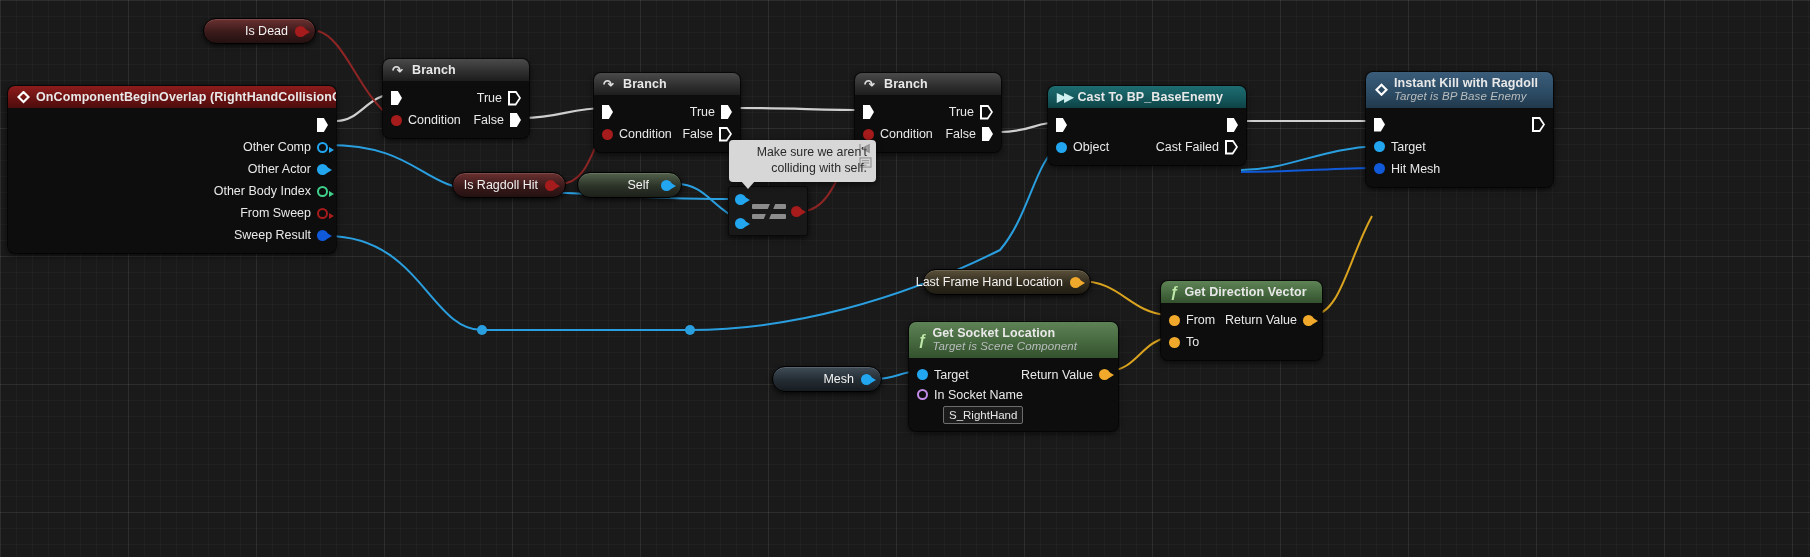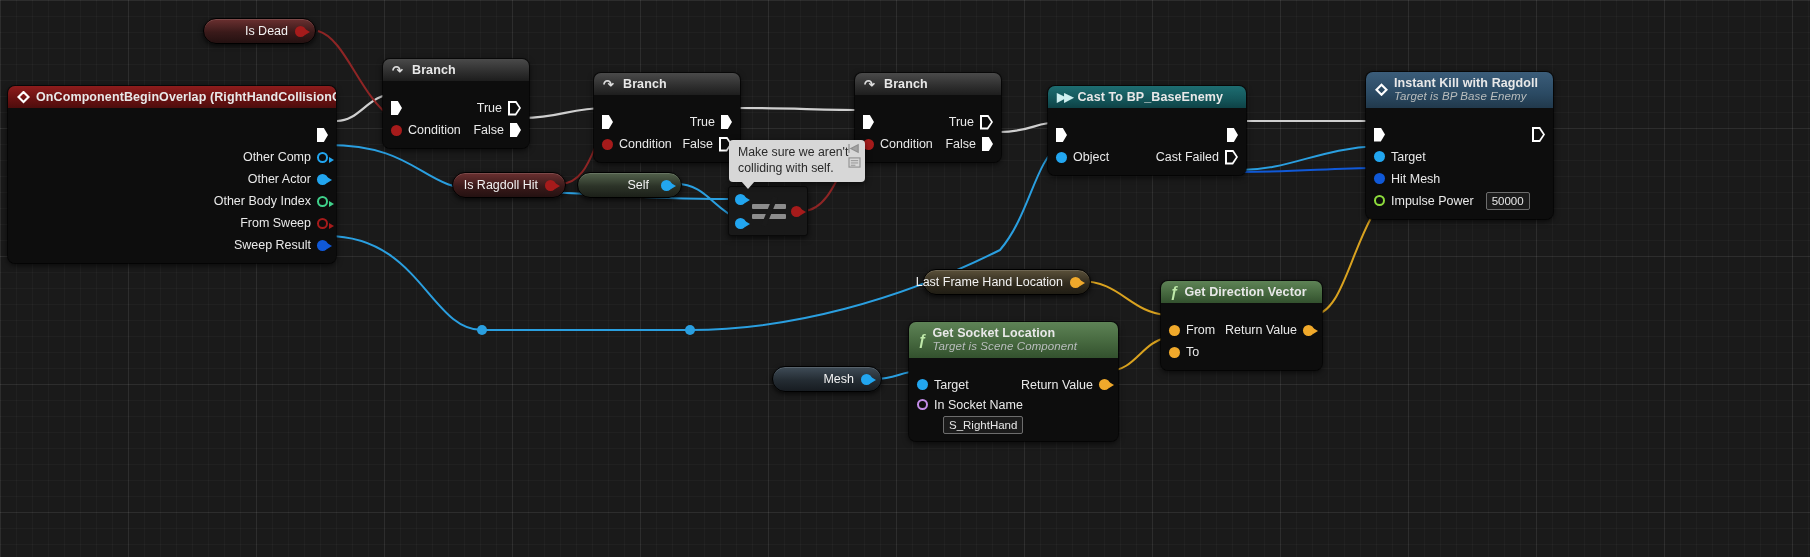--- a/index.html
+++ b/index.html
@@ -40,21 +40,21 @@
     white-space:nowrap;
     display:flex;align-items:center;gap:6px;
   }
   .node .hdr .sub{
     display:block;font-style:italic;font-weight:normal;
     font-size:11.5px;color:#b9bdbd;margin-top:0px;
   }
   .node .hdrcol{display:flex;flex-direction:column;line-height:1.15;}
   .node .body{
     background:#0d0d0d;
-    padding:16px 0 7px 0;
+    padding:6px 0 7px 0;
     position:relative;
     text-align:right;
   }
 
   
   .hdr-event{background:linear-gradient(180deg,#8e1c1c 0%,#6a1212 55%,#4e0d0d 100%);}
   .hdr-flow {background:linear-gradient(180deg,#4a4a4a 0%,#2e2e2e 60%,#1d1d1d 100%);}
   .hdr-cast {background:linear-gradient(180deg,#1d6d71 0%,#14565a 60%,#0e4246 100%);}
   .hdr-func {background:linear-gradient(180deg,#5e8356 0%,#44663d 60%,#33512e 100%);}
   .hdr-blue {background:linear-gradient(180deg,#3b5d7a 0%,#2b4a63 60%,#21394c 100%);}
@@ -407,21 +407,21 @@
         <span class="bar b1"></span>
           <span class="bar b2"></span>
           <span class="slash"></span>
       </span>
     </div>
     <div class="cmp-right">
       <span class="dot wide" style="background:#a61b1b;color:#a61b1b;"></span>
     </div>
   </div>
 
-  <div class="bubble" style="left:729px;top:140px;width:136px;">
+  <div class="bubble" style="left:729px;top:140px;width:147px;text-align:right;">
     <span>Make sure we aren't colliding with self.</span>
     <span class="bicons">
       <svg class="bicon" viewBox="0 0 14 12">
         <path d="M1 1 L1 11 M3 6 L11 2 L11 10 Z" stroke="#555" fill="#777" stroke-width="1.3"></path>
       </svg>
       <svg class="bicon" viewBox="0 0 14 12">
         <rect x="1" y="1" width="12" height="10" fill="none" stroke="#555" stroke-width="1.2"></rect>
         <path d="M3 4 H11 M3 6.5 H11 M3 9 H8" stroke="#555" stroke-width="1"></path>
       </svg>
     </span>
@@ -477,27 +477,20 @@
           <span class="dot" style="background:#22a6f0;"></span>
           <span>Target</span>
         </span>
       </div>
       <div class="row">
         <span class="pin-l">
           <span class="dot" style="background:#1059d8;"></span>
           <span>Hit Mesh</span>
         </span>
       </div>
-      <div class="row">
-        <span class="pin-l">
-          <span class="dot hollow" style="border-color:#8ddb3c;"></span>
-          <span>Impulse Power</span>
-          <span class="field">50000</span>
-        </span>
-      </div>
     </div>
   </div>
 
   <div class="pill pill-gold" style="left:923px;top:269px;width:168px;">
     <span>Last Frame Hand Location</span>
     <span class="dot wide" style="background:#f0a92b;color:#f0a92b;"></span>
   </div>
 
   <div class="pill pill-blue" style="left:772px;top:366px;width:110px;">
     <span>Mesh</span>

